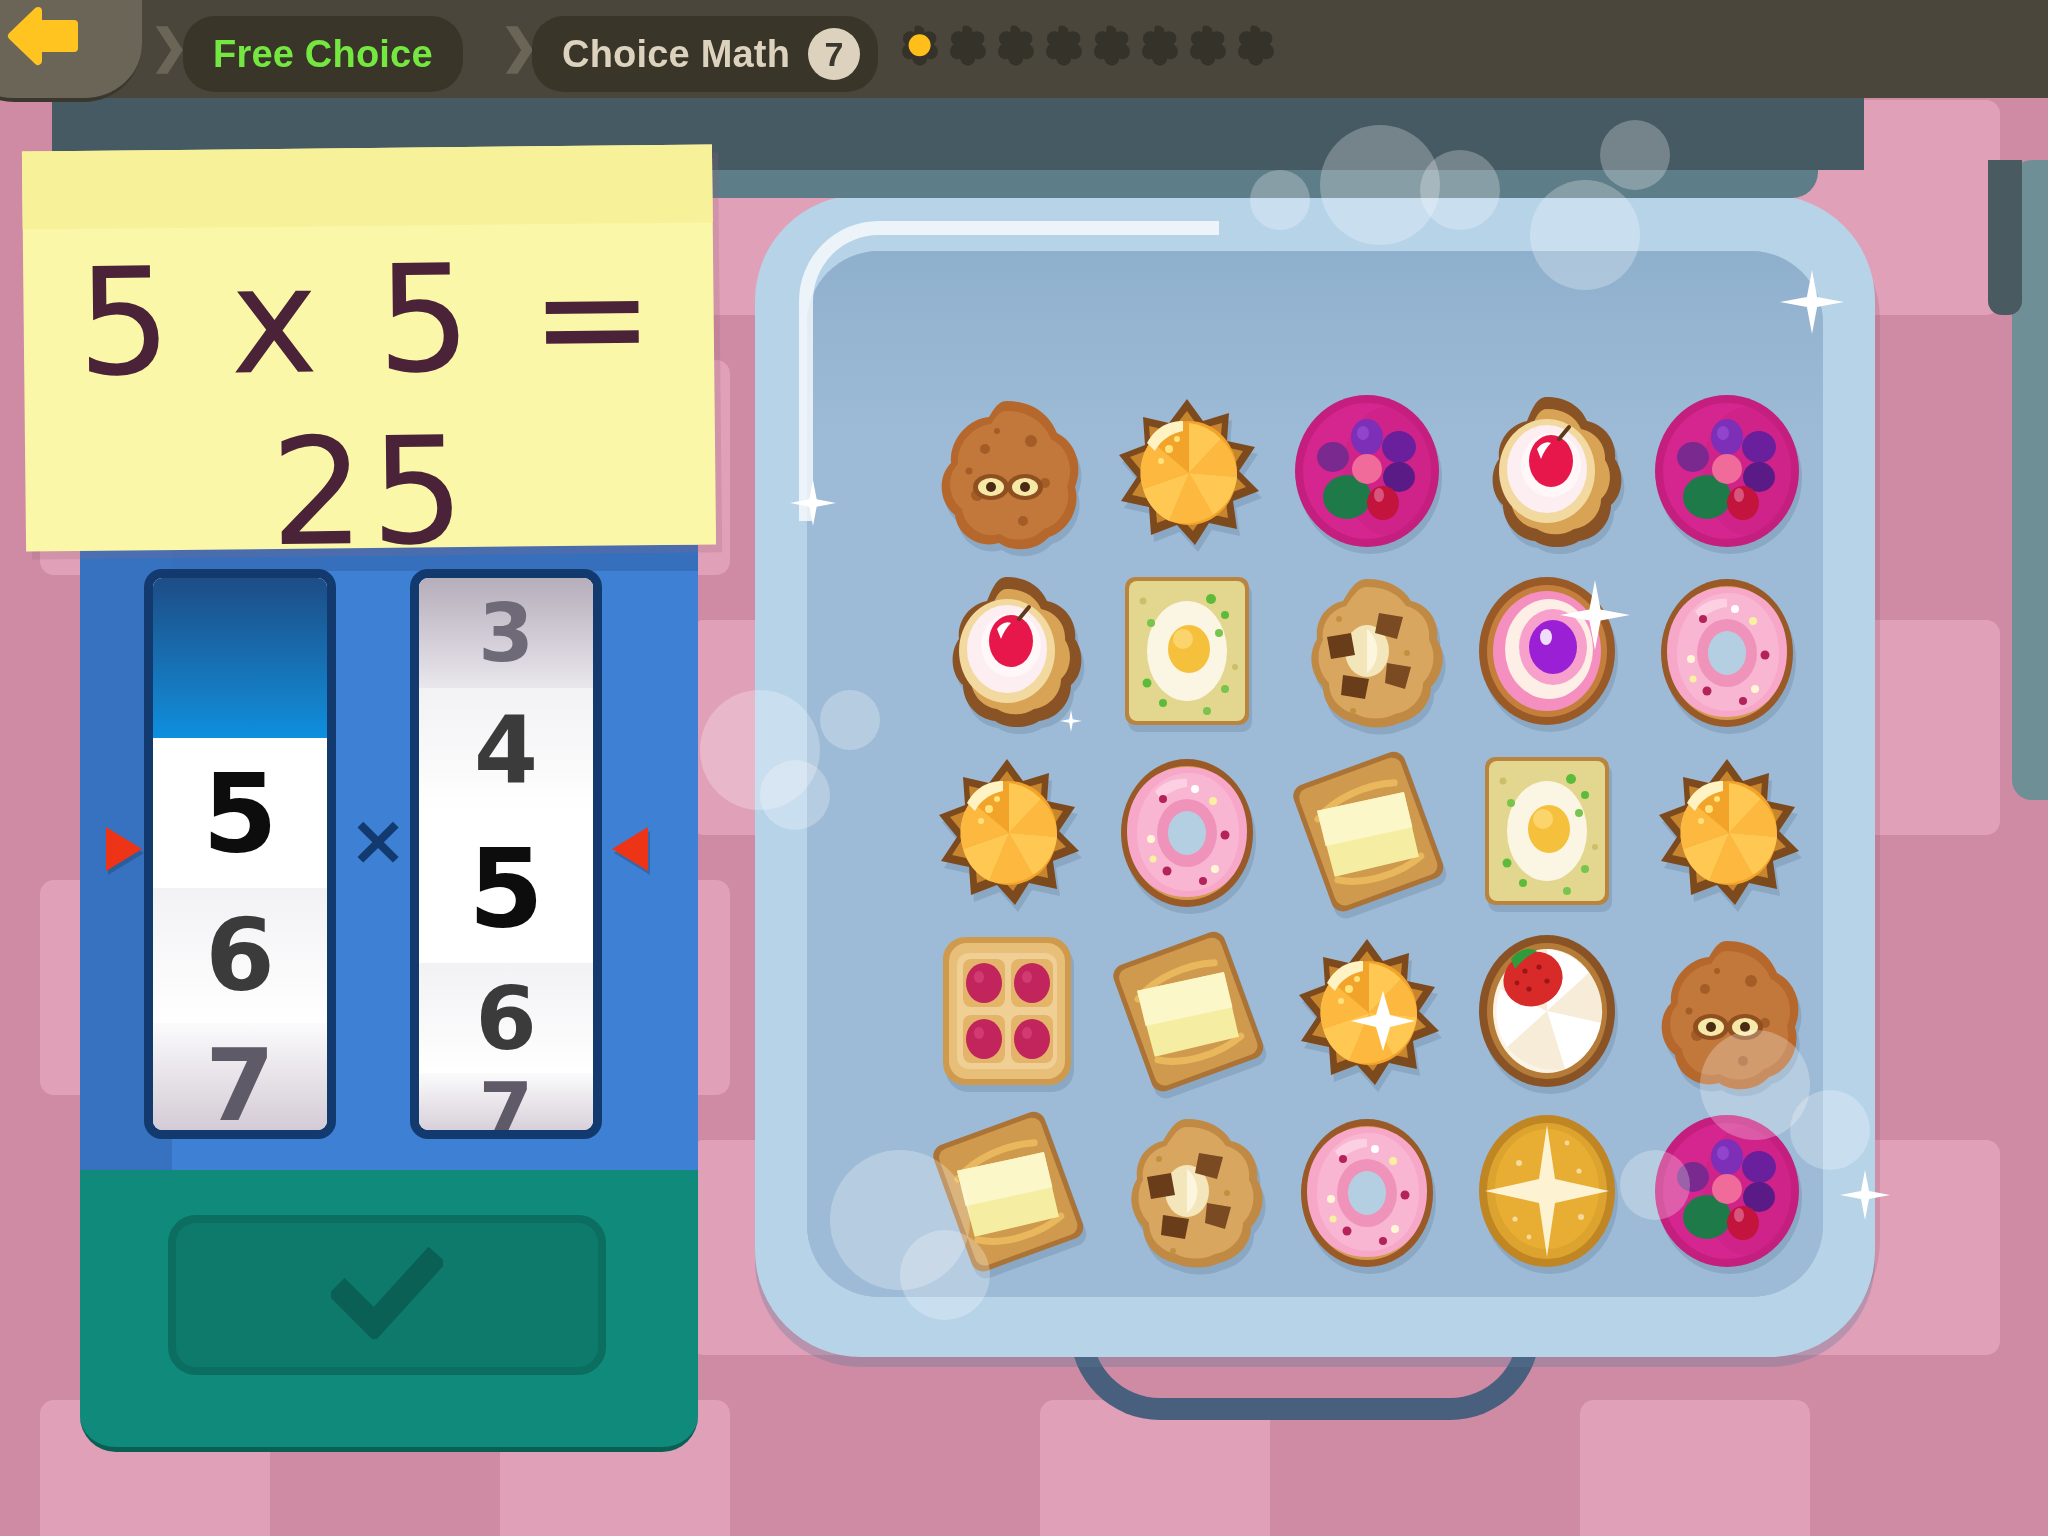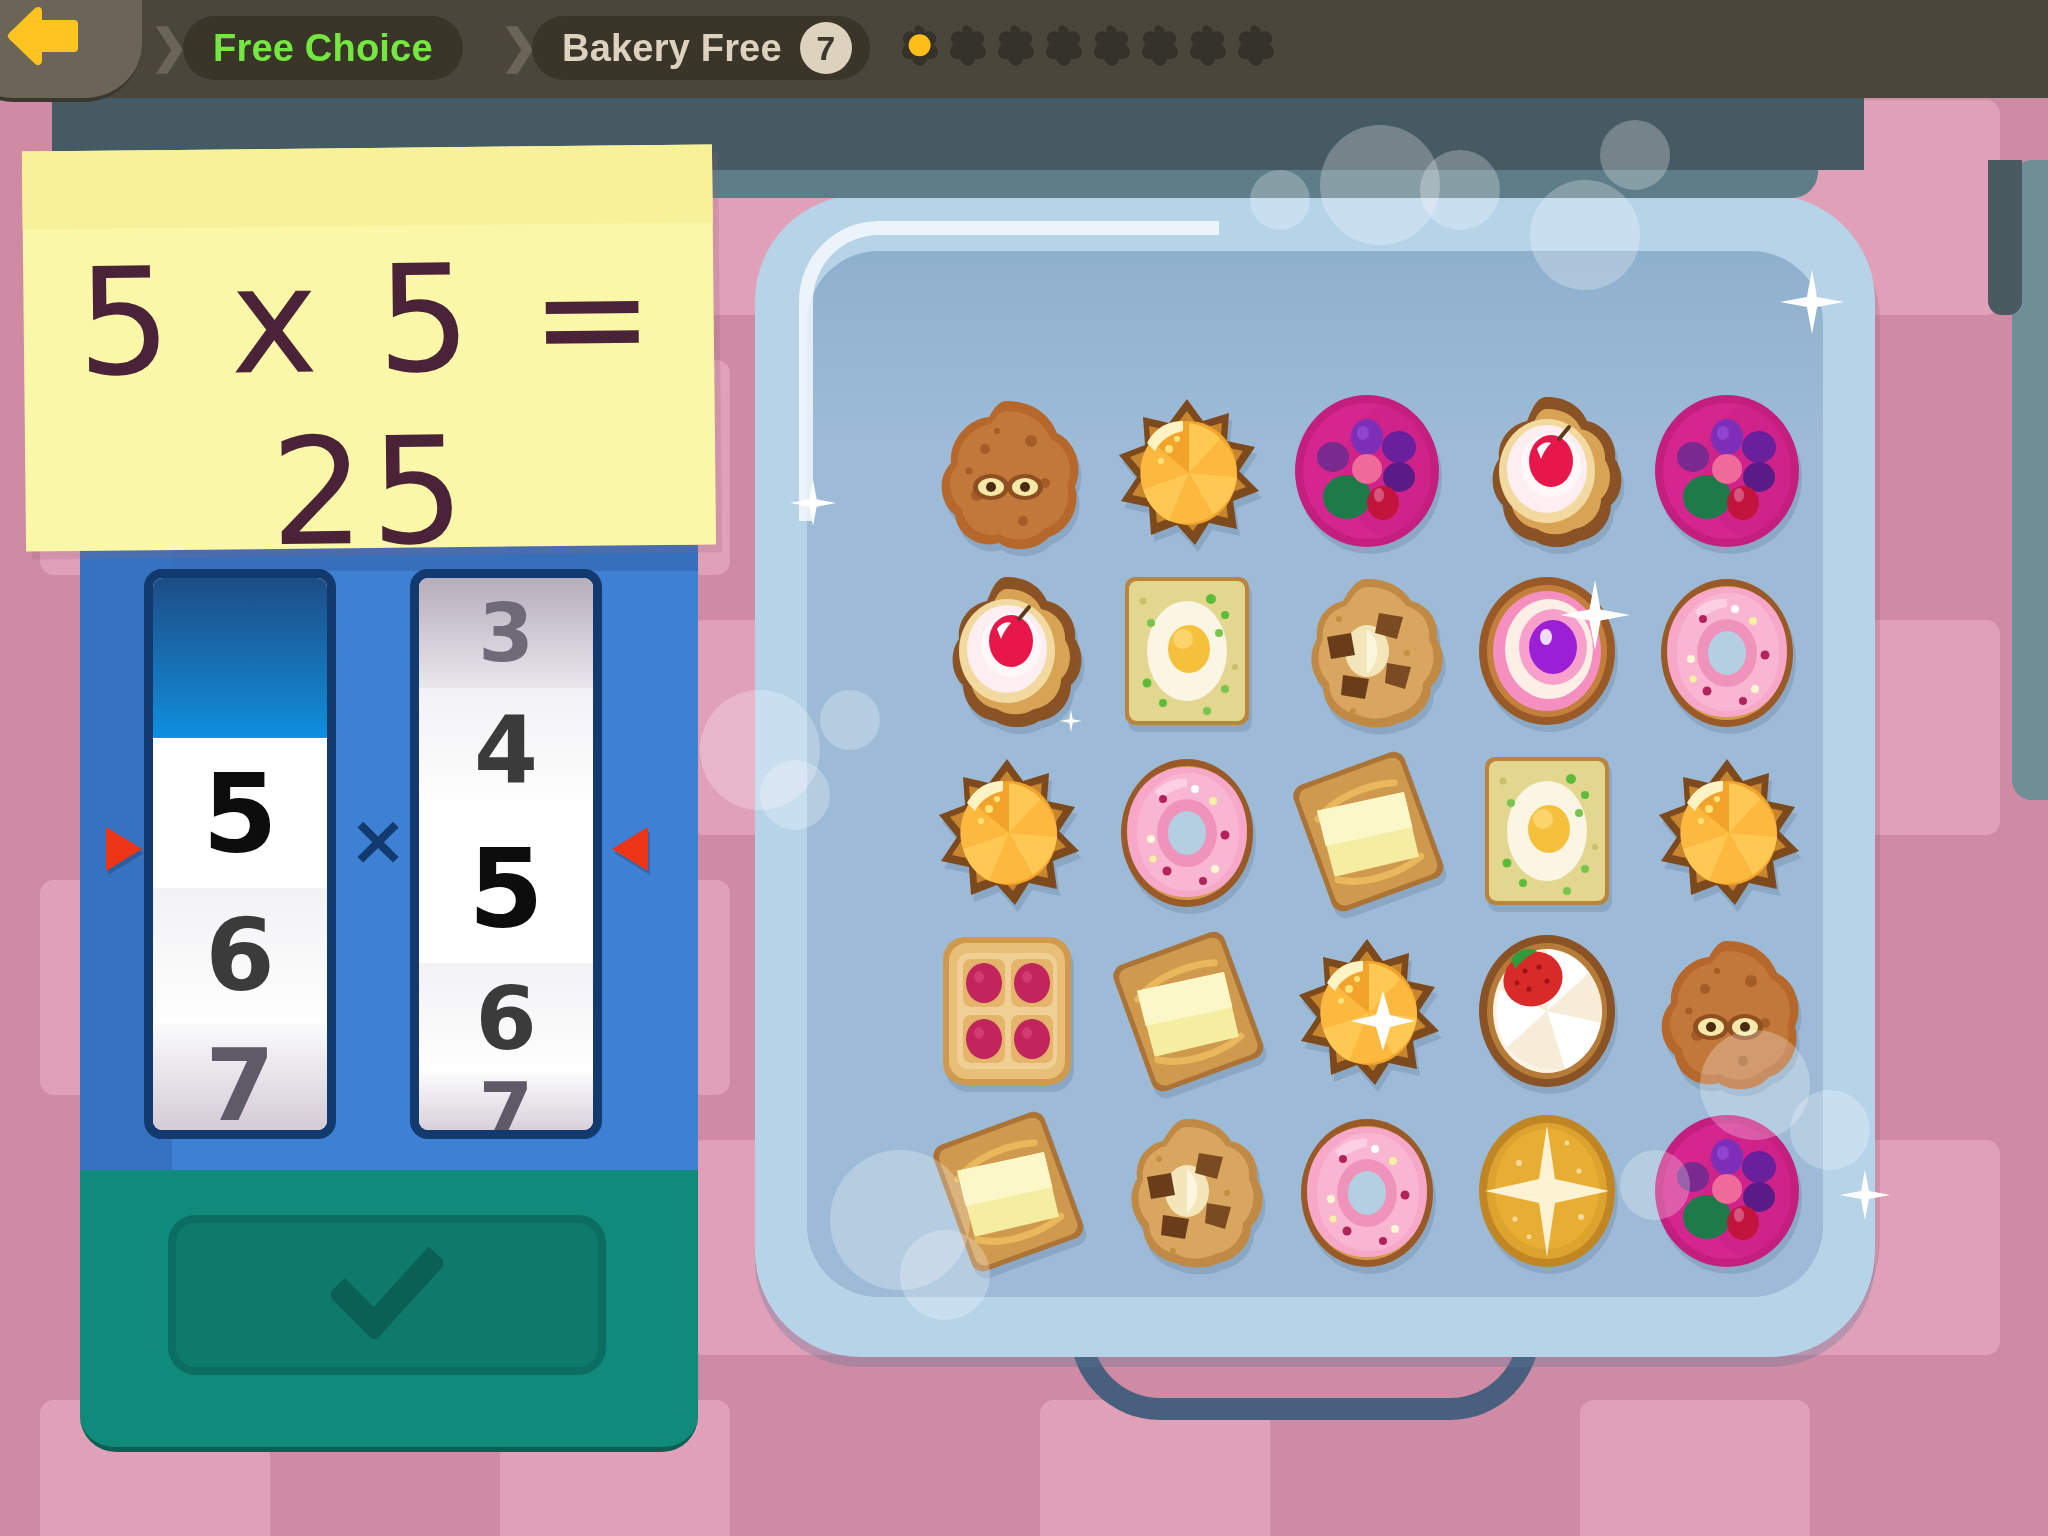--- a/index.html
+++ b/index.html
@@ -48,21 +48,21 @@
   #back-arrow svg { width: 76px; height: 62px; }
 
   .chev {
     position: absolute; top: 22px;
     width: 26px; height: 52px;
     color: #6b6557; font-size: 46px; line-height: 48px; font-weight: bold;
   }
 
   .crumb {
     position: absolute; top: 16px;
-    height: 64px;
+    height: 76px;
     background: #393529;
     border-radius: 32px;
     display: flex; align-items: center;
     padding: 0 30px;
     font-size: 38px; font-weight: bold;
     letter-spacing: .2px;
   }
   #crumb-free { left: 183px; color: #74e840; }
   #crumb-bakery { left: 532px; color: #ddd2bd; padding-right: 18px; }
   #level-badge {
@@ -885,21 +885,21 @@
 
   <div class="chev" style="left:150px;">❯</div>
 
   <div class="crumb" id="crumb-free">
     <span>Free Choice</span>
   </div>
 
   <div class="chev" style="left:500px;">❯</div>
 
   <div class="crumb" id="crumb-bakery">
-    <span>Bakery Free</span>
+    <span>Choice Math</span>
     <span id="level-badge">7</span>
   </div>
 
   <div id="stars">
       <span class="flower"><svg viewBox="0 0 50 56" width="44" height="44">
           <path d="M22 2 C27 2 31 6 31 11 C35 8 41 9 44 13 C47 17 46 23 42 26 C47 28 49 34 47 39 C45 44 39 46 34 44 C34 49 30 53 25 53 C20 53 16 49 15 44 C10 46 5 44 3 39 C1 34 3 28 7 26 C3 23 2 17 5 13 C8 9 14 8 18 11 C18 6 17 2 22 2 Z" fill="#35322a"></path>
           <circle cx="24.5" cy="27" r="14" fill="#ffbe1a"></circle>
         </svg></span>
       <span class="flower"><svg viewBox="0 0 50 56" width="44" height="44">
           <path d="M22 2 C27 2 31 6 31 11 C35 8 41 9 44 13 C47 17 46 23 42 26 C47 28 49 34 47 39 C45 44 39 46 34 44 C34 49 30 53 25 53 C20 53 16 49 15 44 C10 46 5 44 3 39 C1 34 3 28 7 26 C3 23 2 17 5 13 C8 9 14 8 18 11 C18 6 17 2 22 2 Z" fill="#35322a"></path>

